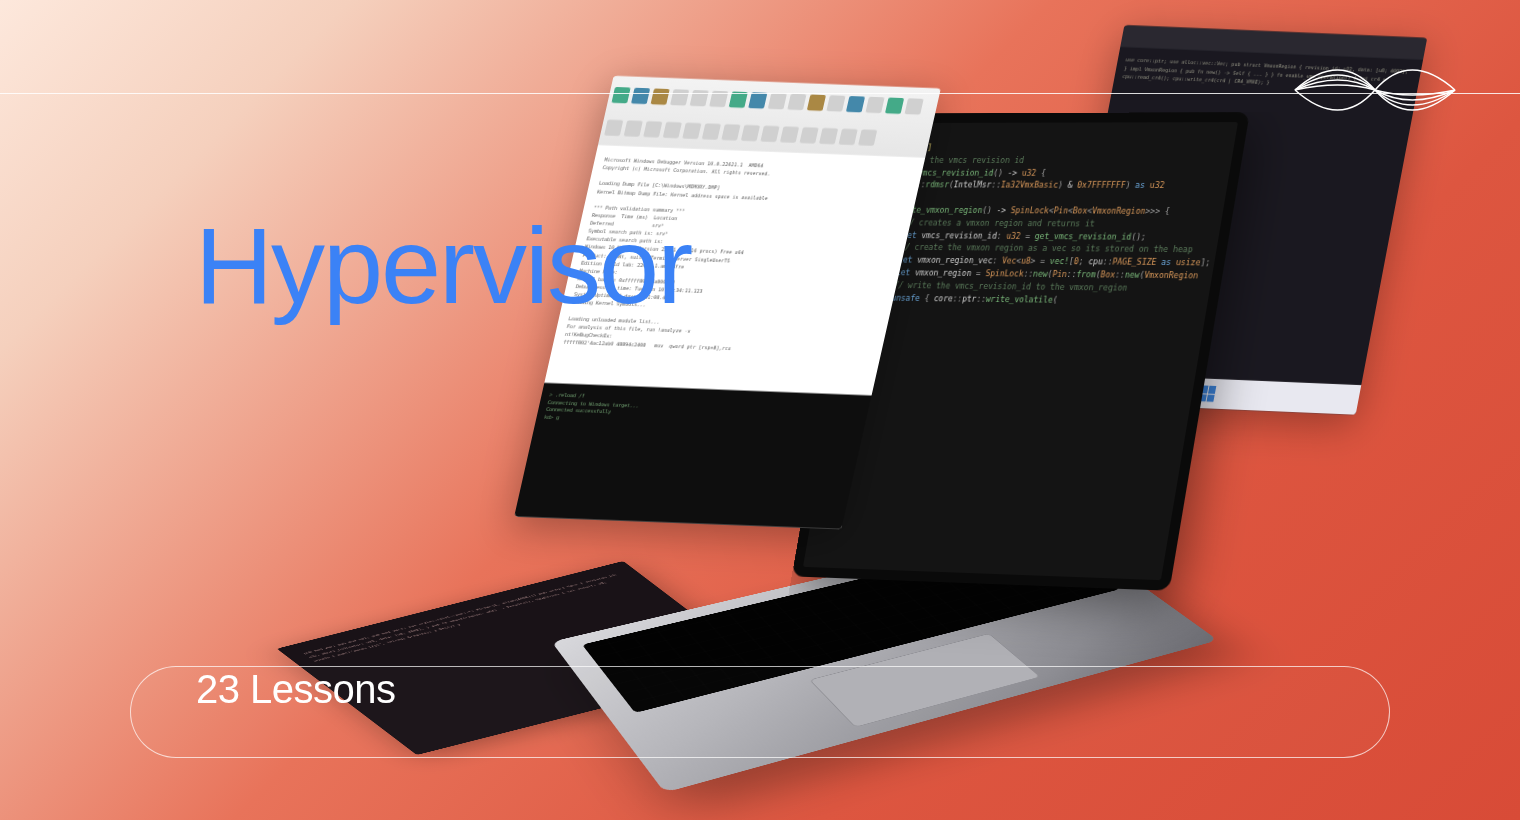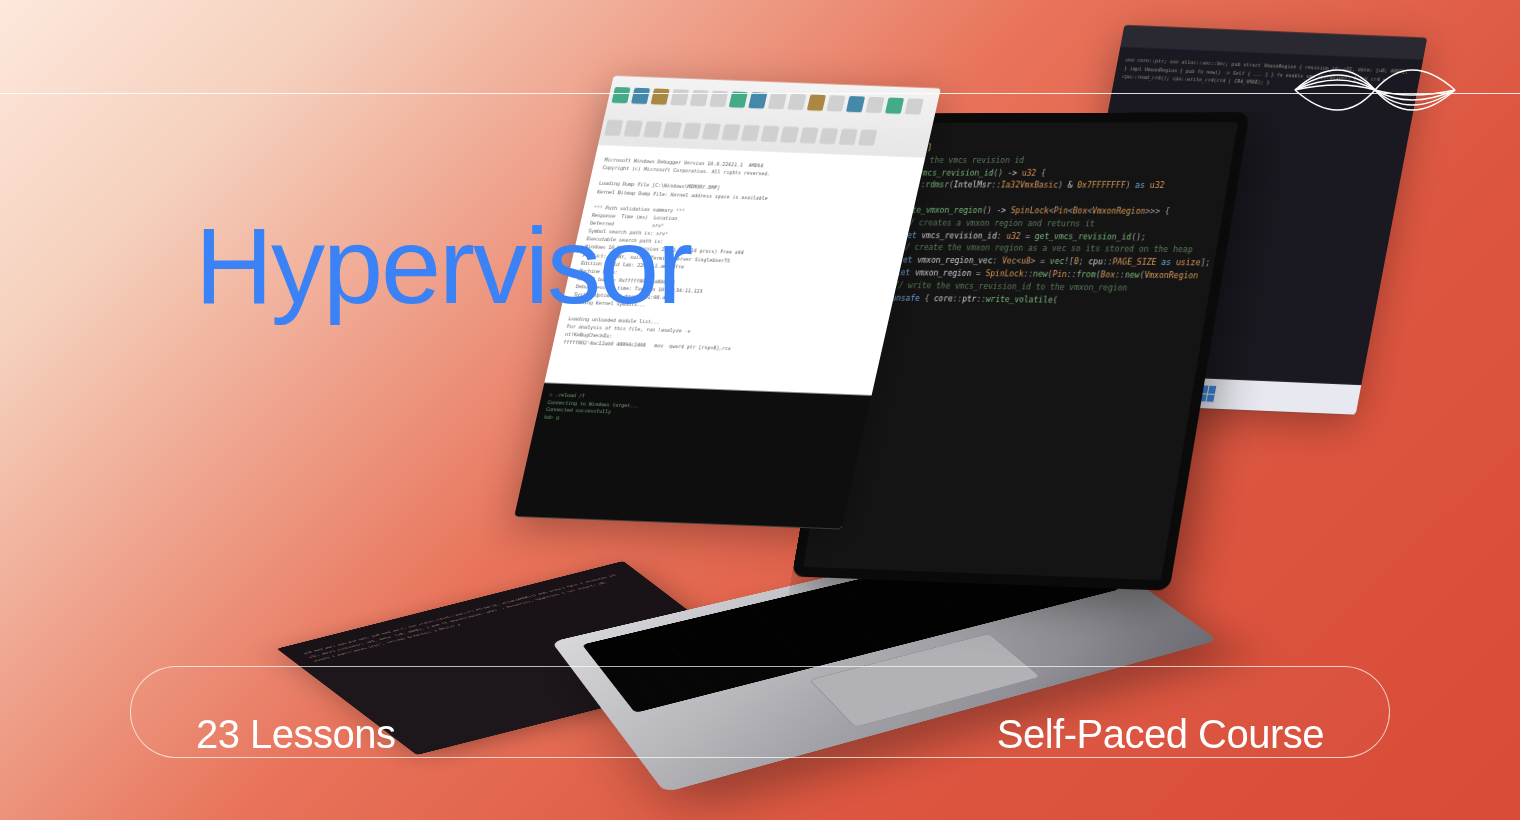--- a/index.html
+++ b/index.html
@@ -45,21 +45,21 @@
 
 .info-pill {
   position: absolute;
   bottom: 62px;
   left: 130px;
   right: 130px;
   height: 92px;
   border: 1.5px solid rgba(255,255,255,0.7);
   border-radius: 46px;
   display: flex;
-  align-items: flex-end;
+  align-items: flex-start;
   justify-content: space-between;
   padding: 0 65px;
   z-index: 45;
   background: rgba(255,255,255,0.02);
 }
 .info-pill span {
   color: #ffffff;
   font-size: 40px;
   font-weight: 300;
   letter-spacing: -0.5px;
@@ -353,14 +353,13 @@
 nt!KeBugCheckEx:
 fffff802'4ac12ab0 48894c2408   mov  qword ptr [rsp+8],rcx</pre>
   <pre class="bottom">&gt; .reload /f
 Connecting to Windows target...
 Connected successfully
 kd&gt; g</pre>
 </div>
 
 <div class="info-pill">
   <span>23 Lessons</span>
-  <span>Self-Paced Course</span>
 </div>
 
 </body></html>

